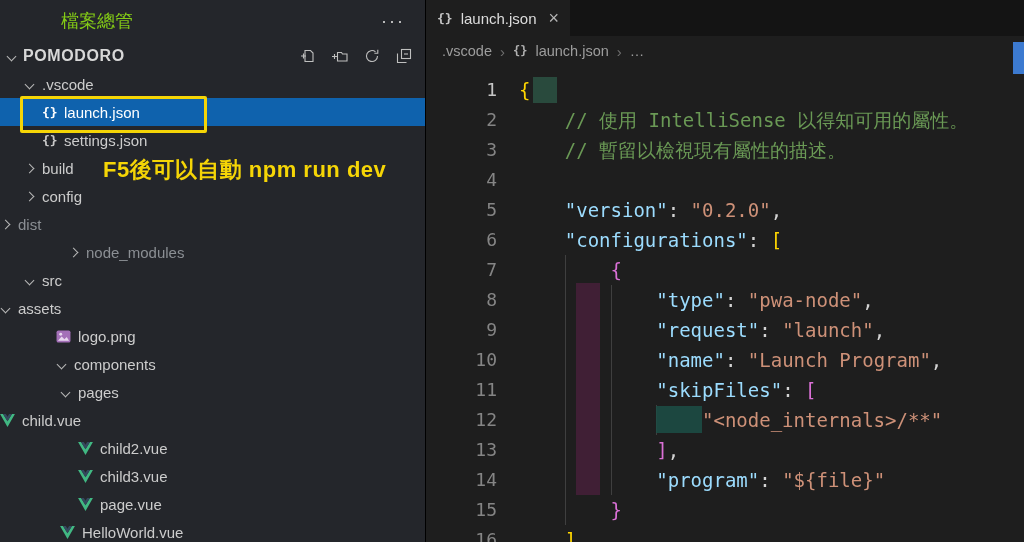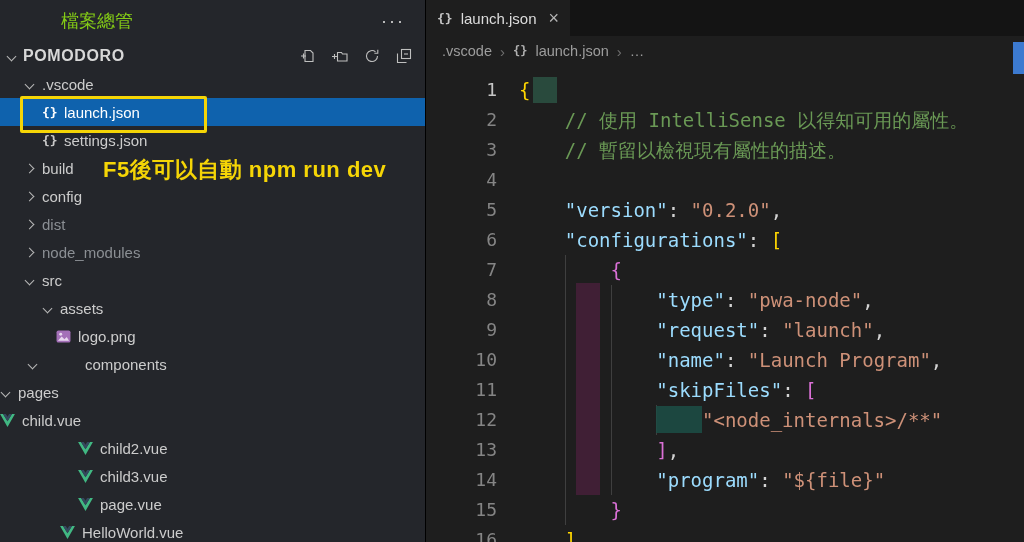--- a/index.html
+++ b/index.html
@@ -131,51 +131,51 @@
           <span class="tlabel">settings.json</span>
         </div>
         <div class="tree-row" style="padding-left: 24px;">
           <span class="chev"></span>
           <span class="tlabel">build</span>
         </div>
         <div class="tree-row" style="padding-left: 24px;">
           <span class="chev"></span>
           <span class="tlabel">config</span>
         </div>
-        <div class="tree-row" style="padding-left: 24px; text-align: center;">
+        <div class="tree-row" style=" text-align: center;">
           <span class="chev"></span>
           <span class="tlabel dim">dist</span>
         </div>
-        <div class="tree-row" style="padding-left: 24px;">
+        <div class="tree-row" style="padding-left: 24px; margin-left: 44px;">
           <span class="chev"></span>
           <span class="tlabel dim">node_modules</span>
         </div>
         <div class="tree-row" style="padding-left: 24px;">
           <span class="chev down"></span>
           <span class="tlabel">src</span>
         </div>
-        <div class="tree-row" style="padding-left: 42px;">
+        <div class="tree-row" style="">
           <span class="chev down"></span>
           <span class="tlabel">assets</span>
         </div>
         <div class="tree-row" style="padding-left: 56px;">
           <span class="ficon">
             <svg width="15" height="13" viewBox="0 0 16 14">
               <rect x="0.5" y="0.5" width="15" height="13" rx="2" fill="#a470b8"></rect>
               <circle cx="5" cy="4.6" r="1.6" fill="#e8d7ee"></circle>
               <path d="M2 11.5 6 7l3 3 2.5-2.5 2.5 4z" fill="#e8d7ee"></path>
             </svg>
           </span>
           <span class="tlabel">logo.png</span>
         </div>
-        <div class="tree-row" style="padding-left: 27px; gap: 40px;">
+        <div class="tree-row" style="padding-left: 56px;">
           <span class="chev down"></span>
           <span class="tlabel">components</span>
         </div>
-        <div class="tree-row" style="">
+        <div class="tree-row" style="padding-left: 60px;">
           <span class="chev down"></span>
           <span class="tlabel">pages</span>
         </div>
         <div class="tree-row" style="">
           <span class="ficon">
             <svg width="15" height="13" viewBox="0 0 16 14">
               <path fill="#41b883" d="M0 0h3.2L8 7.8 12.8 0H16L8 14z"></path>
               <path fill="#34495e" d="M3.2 0h3L8 3l1.8-3h3L8 7.8z"></path>
             </svg>
           </span>

